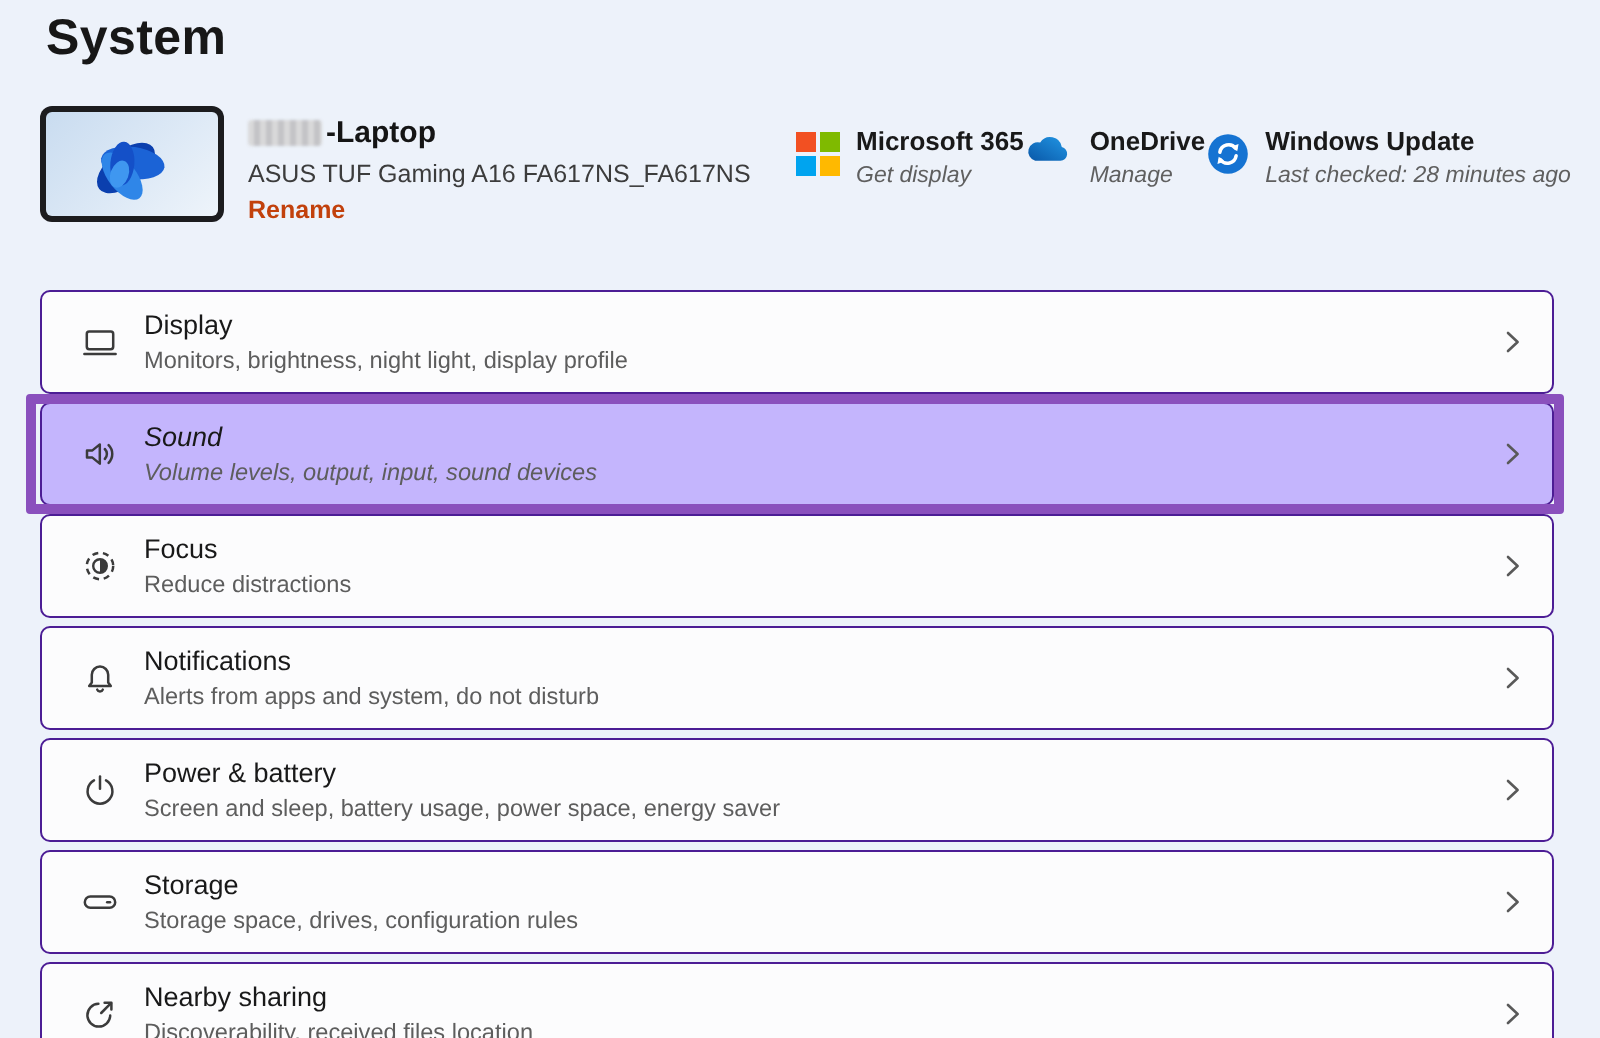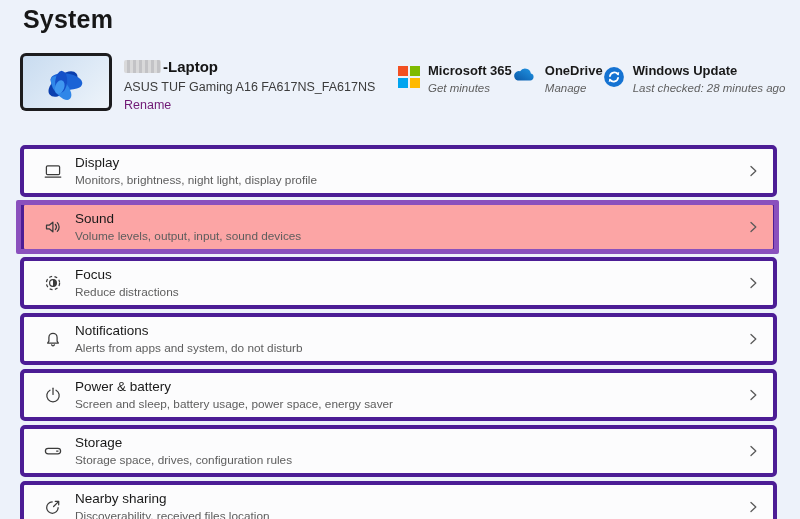--- a/index.html
+++ b/index.html
@@ -25,42 +25,42 @@
   }
   .device-info { position:absolute; left:124px; top:57px; }
   .device-name-row { display:flex; align-items:center; height:18px;text-align:right; }
   .redacted-block {
     width:37px; height:13px; margin-right:2px; border-radius:2px;
     background:repeating-linear-gradient(90deg,#d9d9da 0 3px,#c3c3c6 3px 6px);
     filter:blur(0.7px);
   }
   .device-name { font-size:15px; font-weight:700; color:#151515; }
   .device-model { font-size:12.5px; color:#3c3c3c; margin-top:5px; }
-  .rename-link { font-size:12.5px; color:#701a75; margin-top:4px; cursor:pointer; width:max-content; }
+  .rename-link { font-size:12.5px; color:#c2410c; margin-top:4px; cursor:pointer; width:max-content;font-weight:bold; }
   
   .quick-cards { position:absolute; left:398px; top:63px; display:flex; }
   .quick-card { display:flex; align-items:flex-start; gap:8px; }
   .quick-card .qc-icon { flex:0 0 auto; margin-top:3px; }
   .qc-title { font-size:13px; font-weight:700; color:#191919; }
   .qc-sub { font-size:11.5px; color:#5f5f5f; margin-top:4px;font-style:italic; }
   .ms-logo { display:grid; grid-template-columns:10px 10px; grid-template-rows:10px 10px; gap:2px; }
   .ms-logo span { display:block; }
   
   .settings-list { position:absolute; left:20px; top:145px; width:757px; }
   .setting-row {
     position:relative;
     height:52px; margin-bottom:4px;
     background:#fcfcfd;
-    border:4px solid #4c1d95;
+    border:1px solid #4c1d95;
     border-radius:5px;
     display:flex; align-items:center;
     padding:0 40px 0 19px;
     cursor:pointer;
   }
-  .setting-row.highlighted { background:#fca5a5; }
+  .setting-row.highlighted { background:#c4b5fd;font-style:italic; }
   .row-icon { flex:0 0 20px; width:20px; height:20px; }
   .row-text { margin-left:12px; }
   .row-title { font-size:13.5px; color:#191919; }
   .row-sub { font-size:11.8px; color:#5d5d5d; margin-top:3px; }
   .row-chevron { position:absolute; right:14px; top:50%; transform:translateY(-50%); }
   .highlight-box {
     position:absolute; left:-8px; right:-6px; top:-5px; bottom:-5px;
     border:5px solid #8a50bd; border-radius:2px;
     pointer-events:none; z-index:5;
   }
@@ -97,21 +97,21 @@
 
   <div class="quick-card">
     <span class="qc-icon ms-logo">
       <span style="background:#f25022"></span>
         <span style="background:#7fba00"></span>
       <span style="background:#00a4ef"></span>
         <span style="background:#ffb900"></span>
     </span>
     <span>
       <div class="qc-title">Microsoft 365</div>
-      <div class="qc-sub">Get minutes</div>
+      <div class="qc-sub">Get display</div>
     </span>
   </div>
 
   <div class="quick-card">
     <span class="qc-icon">
       <svg width="25" height="17" viewBox="0 0 25 17">
         <defs>
           <linearGradient id="odg" x1="0" y1="1" x2="1" y2="0">
             <stop offset="0" stop-color="#0a58a8"></stop>
               <stop offset="1" stop-color="#2196e4"></stop>

